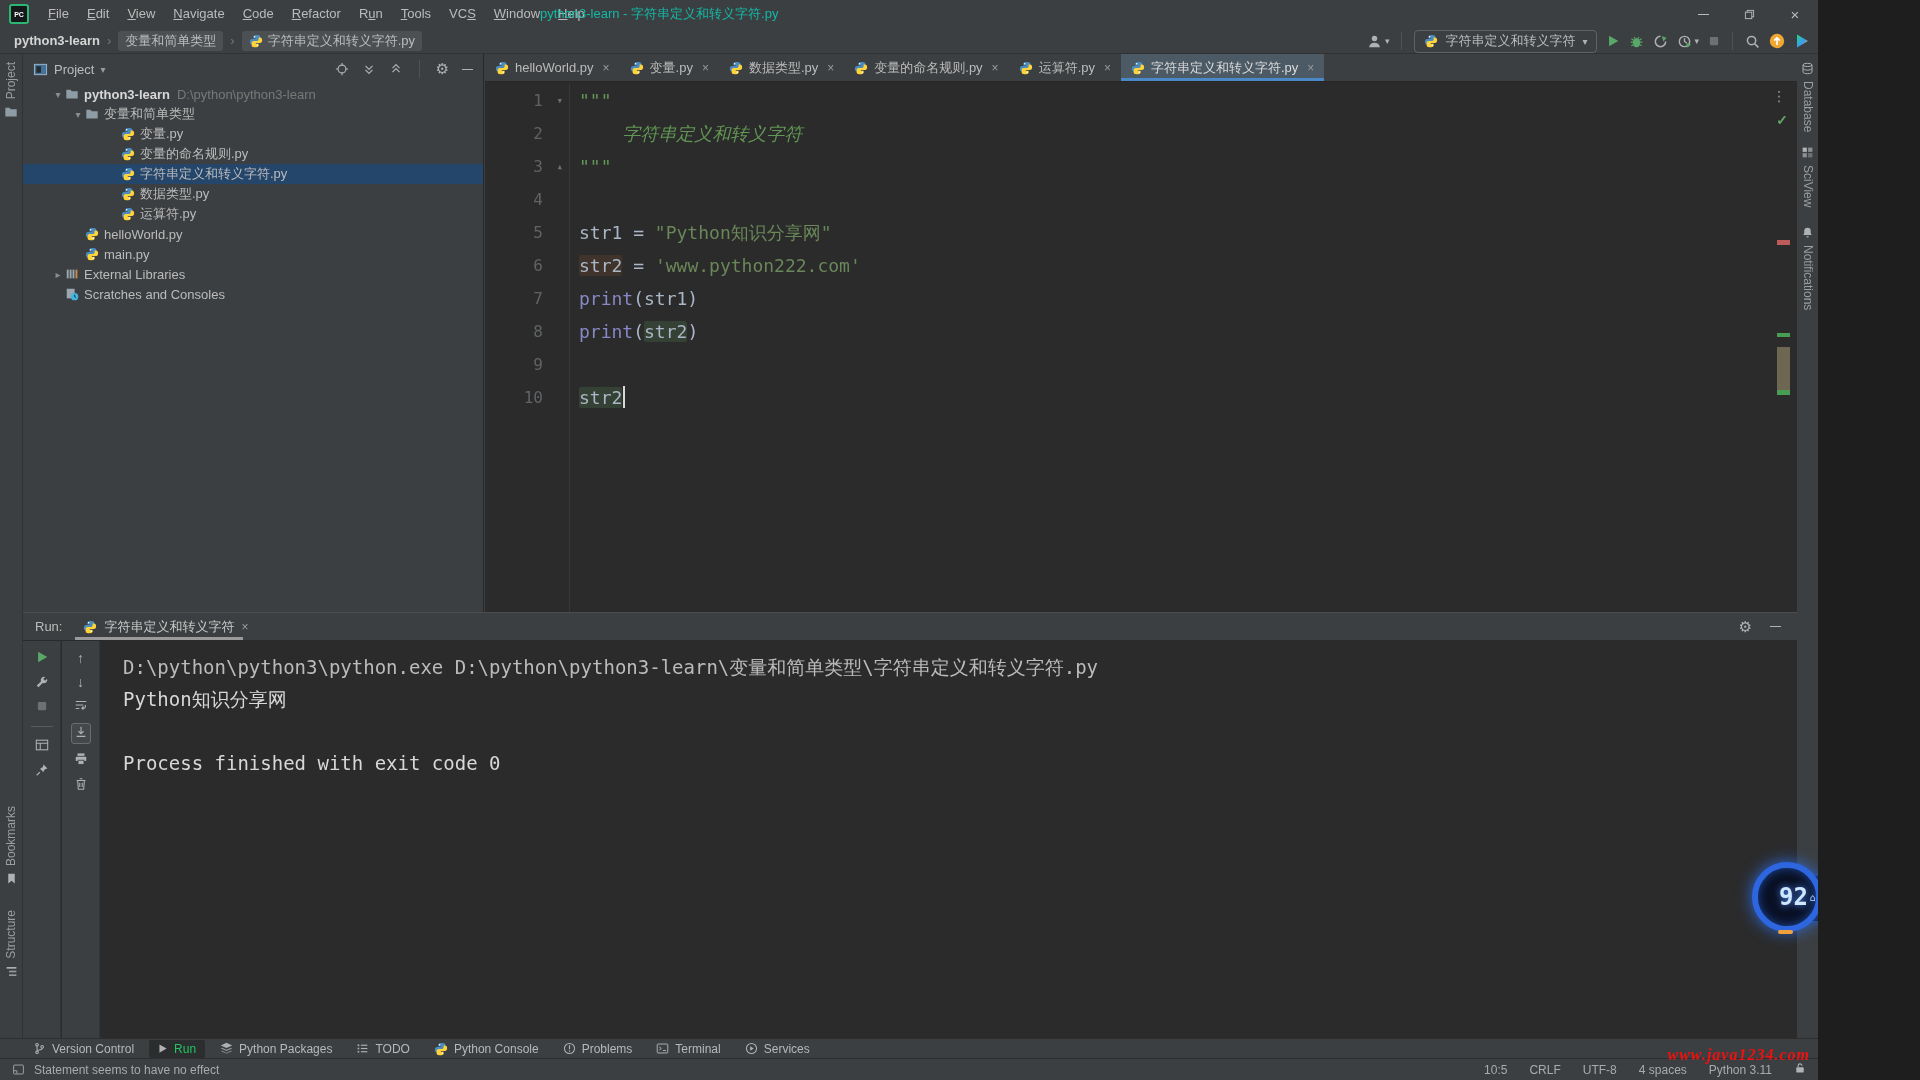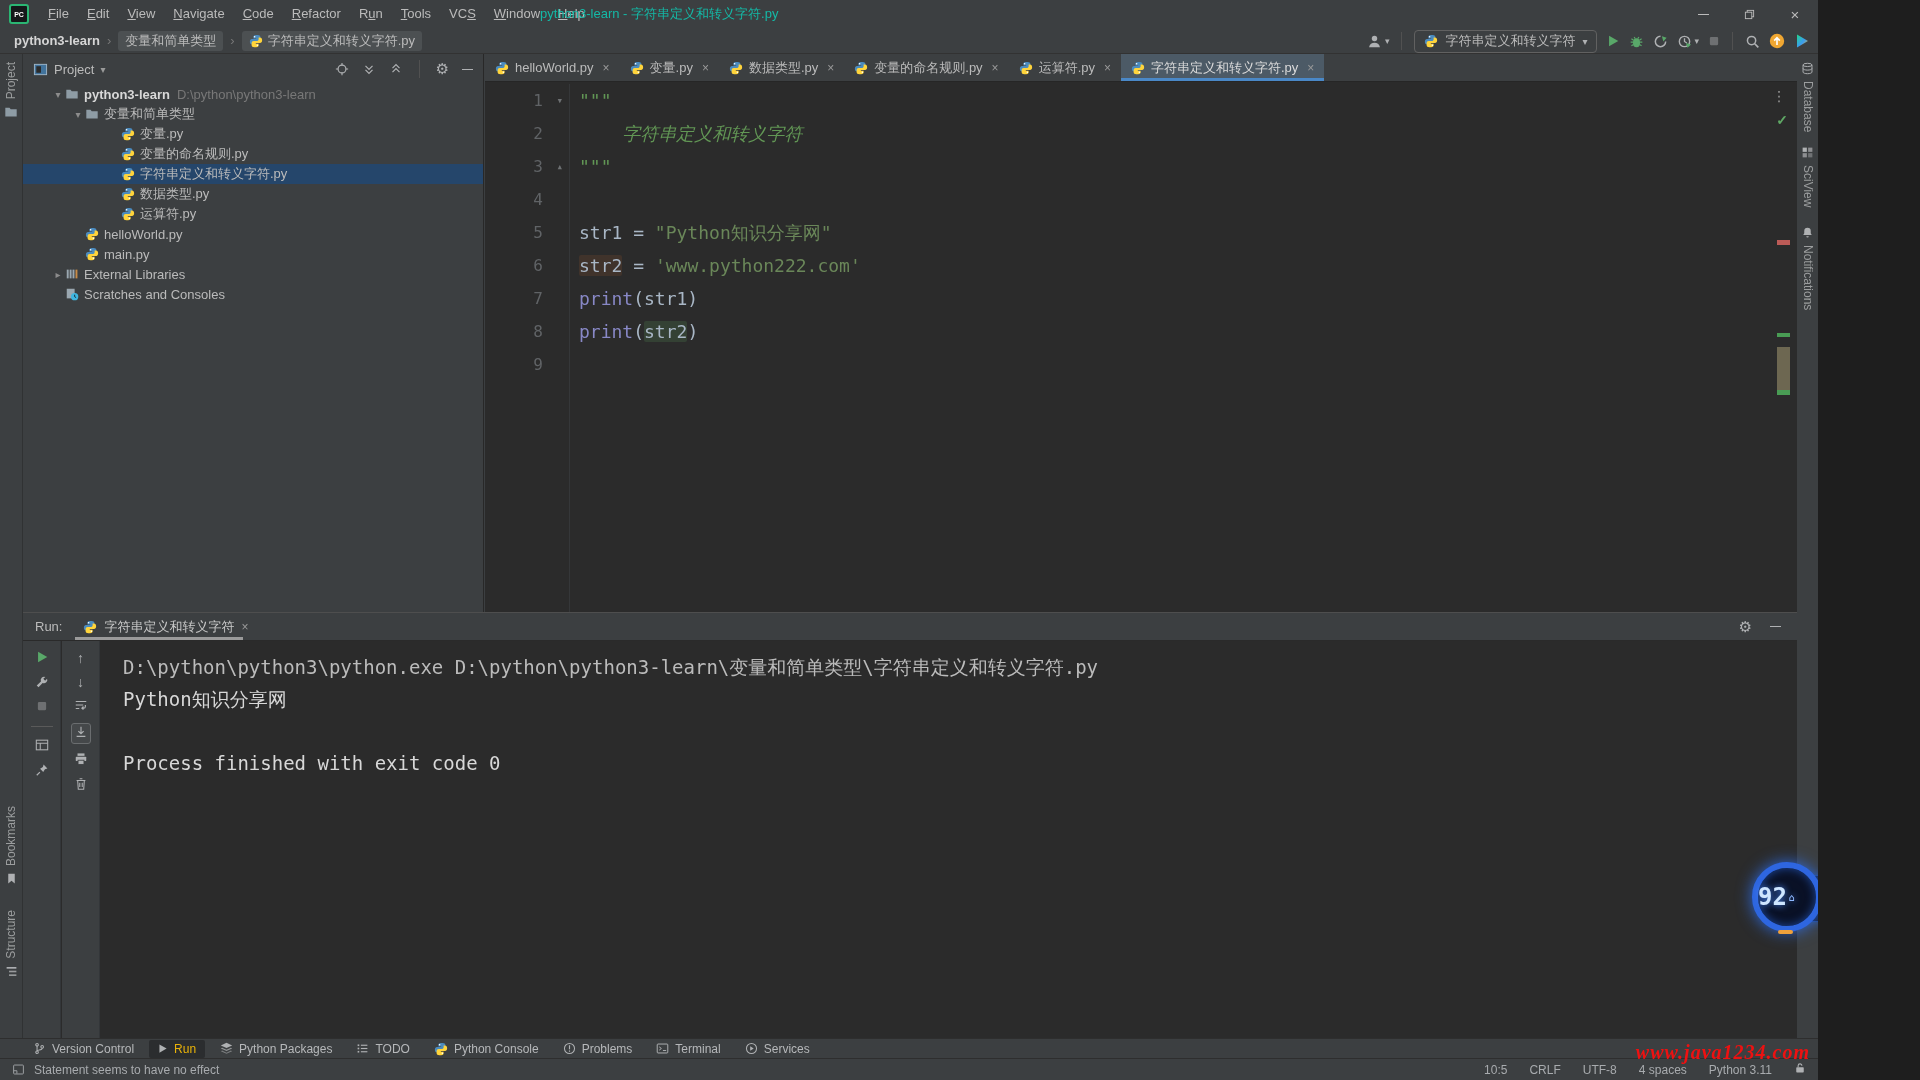--- a/index.html
+++ b/index.html
@@ -86,39 +86,39 @@
   #consolewrap{position:absolute;left:78px;top:28px;right:0;bottom:0;padding:10px 0 0 22px;
                font-family:"DejaVu Sans Mono","Liberation Mono",monospace;font-size:19px;}
   .conline{height:32px;line-height:32px;white-space:pre;}
   .csys{color:#BBBBBB;} .cout{color:#D8D8D8;}
   .clink{color:#5394EC;text-decoration:underline;}
 
   
   #bottomBar{position:absolute;left:0;right:0;bottom:22px;height:20px;background:#3C3F41;border-top:1px solid #2e2e2e;
              display:flex;align-items:center;padding-left:24px;gap:6px;font-size:12px;box-sizing:border-box;}
   .bitem{display:flex;align-items:center;gap:6px;padding:0 9px;height:18px;border-radius:2px;color:#B6B8BA;}
-  .bitem.active{background:#2B2D2F;color:#eab308;padding-left:8px;}
+  .bitem.active{background:#2B2D2F;color:#22c55e;padding-left:8px;}
   #statusBar{position:absolute;left:0;right:0;bottom:0;height:22px;background:#3C3F41;border-top:1px solid #2e2e2e;
              display:flex;align-items:center;padding:0 12px;font-size:12px;color:#A8ABAE;box-sizing:border-box;}
   #smsg{margin-left:9px;}
   #sright{margin-left:auto;display:flex;gap:22px;align-items:center;}
 
   
   #watermark{position:absolute;right:8px;bottom:16px;z-index:20;font-family:"Liberation Serif",serif;
-             font-weight:bold;font-style:italic;font-size:20px;color:#EE1111;letter-spacing:1px;}
+             font-weight:bold;font-style:italic;font-size:16px;color:#EE1111;letter-spacing:1px;}
   #cpuWidget{position:absolute;left:1752px;top:862px;width:168px;height:78px;z-index:15;}
   #cpill{position:absolute;left:42px;top:13px;width:122px;height:47px;background:#141a2c;border:1px solid #27457e;
          border-radius:12px 22px 22px 12px;box-shadow:0 0 8px rgba(30,90,200,.45);display:flex;flex-direction:column;
          justify-content:center;gap:1px;padding-left:42px;box-sizing:border-box;}
   .cnet{font-size:12px;font-weight:bold;color:#E8ECF2;display:flex;align-items:center;gap:8px;}
   .cnet .arr{color:#39D6F5;font-size:12px;}
   .ccpu{font-size:13px;font-weight:bold;color:#5eead4;}
   #ccircle{position:absolute;left:0;top:0;width:58px;height:58px;border-radius:50%;background:#0a1126;border:6px solid #2E66E0;
            box-shadow:0 0 16px rgba(46,118,255,.85), inset 0 0 10px rgba(46,118,255,.55);
-           display:flex;align-items:center;justify-content:flex-start;color:#CFE6FF;
+           display:flex;align-items:center;justify-content:flex-end;color:#CFE6FF;
            font-family:"DejaVu Sans Mono",monospace;font-size:24px;font-weight:bold;text-shadow:0 0 7px #4E8EFF;}
   #ccircle .mini{font-size:10px;color:#8FB8FF;margin-left:2px;}
   #cnotch{position:absolute;left:26px;top:68px;width:15px;height:4px;background:#F0A13A;border-radius:2px;}
   .cdeco{position:absolute;right:10px;bottom:3px;width:36px;height:3px;border-radius:2px;
          background:linear-gradient(90deg,#2BD6F0,#1B6FD8);}
 </style>
 </head>
 <body>
 
 <div id="app">
@@ -574,20 +574,24 @@
           <span class="ln">7</span>
           <span class="codeline"><span class="b">print</span><span class="p">(str1)</span></span>
         </div>
         <div class="crow">
           <span class="ln">8</span>
           <span class="codeline"><span class="b">print</span><span class="p">(</span><span class="p hlr">str2</span><span class="p">)</span></span>
         </div>
         <div class="crow">
           <span class="ln">9</span>
           <span class="codeline"></span>
+        </div>
+        <div class="crow">
+          <span class="ln">10</span>
+          <span class="codeline"><span class="p hlr">str2</span><span class="caret"></span></span>
         </div>
       </div>
     <span id="edmore" class="glyph">⋮</span>
     <span id="edcheck">✓</span>
     <div class="mark" style="top:186px;height:5px;background:#BC5B57;"></div>
     <div class="mark" style="top:279px;height:4px;background:#499C54;"></div>
     <div class="mark" style="top:293px;height:43px;background:rgba(190,178,128,0.45);"></div>
     <div class="mark" style="top:336px;height:5px;background:#499C54;"></div>
   </div>
 

